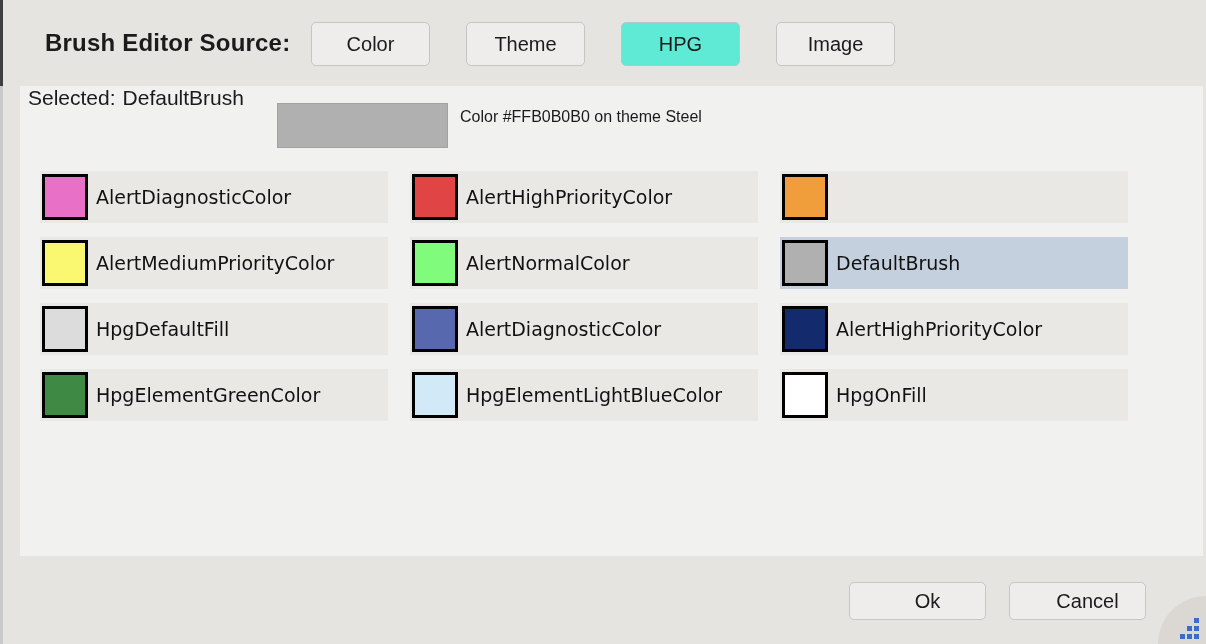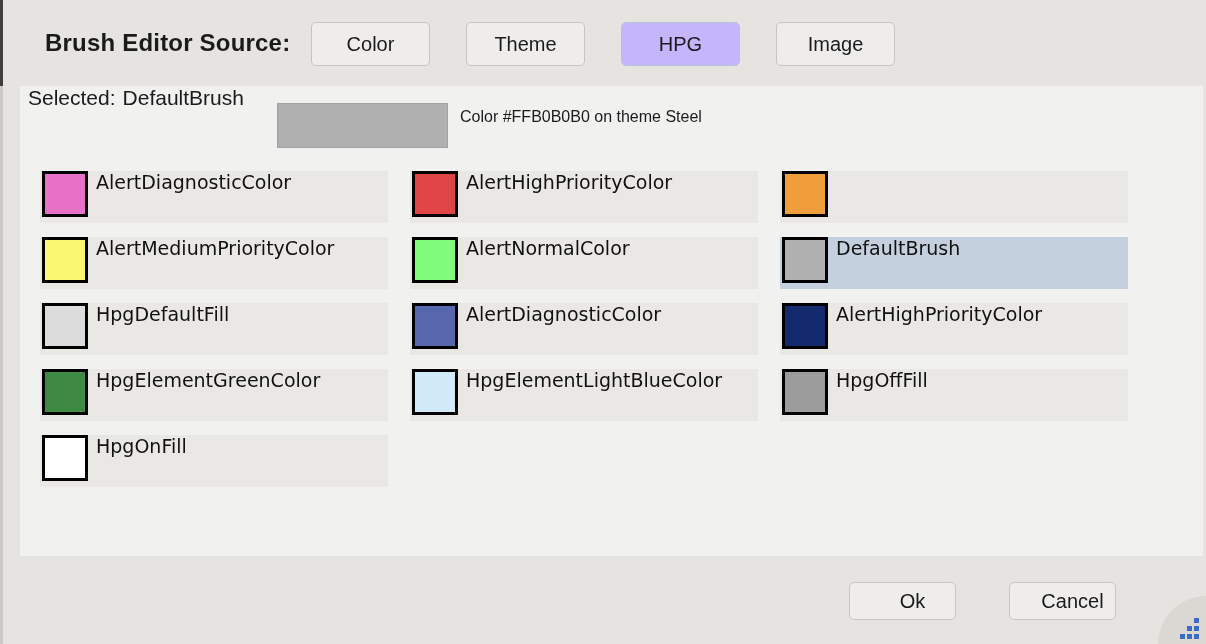--- a/index.html
+++ b/index.html
@@ -17,54 +17,54 @@
 
   
   .header { position:absolute; left:3px; top:0; right:0; height:86px; display:flex; align-items:center; }
   .header-title { position:absolute; left:42px; top:0; height:86px; display:flex; align-items:center;
                   font-size:24px; font-weight:bold; letter-spacing:.2px; }
   .source-buttons { position:absolute; left:308px; top:22px; display:flex; gap:36px; }
   .src-btn {
     width:119px; height:44px; display:flex; align-items:center; justify-content:center;
     font-size:20px; background:#eeedec; border:1px solid #c6c5c3; border-radius:5px; cursor:default;
   }
-  .src-btn.selected { background:#c4b5fd; border-color:#bac4d0;text-align:center; }
+  .src-btn.selected { background:#5eead4; border-color:#bac4d0;text-align:center; }
 
   
   .panel { position:absolute; left:20px; top:86px; width:1183px; height:470px; background:#f1f1f0; }
 
   
   .sel-line { position:absolute; left:0; top:0; width:100%; height:62px; }
   .sel-text { position:absolute; left:8px; top:0; height:62px; display:flex; align-items:flex-start; gap:7px; font-size:21px; }
   .sel-swatch { position:absolute; left:257px; top:17px; width:171px; height:45px;
                 background:#b0b0b0; border:1px solid #a2a2a2; }
   .sel-desc { position:absolute; left:440px; top:0; height:62px; display:flex; align-items:center; font-size:16px; }
 
   
   .grid {
     position:absolute; left:20px; top:85px;
     display:grid; grid-template-columns:348px 348px 348px;
     column-gap:22px; row-gap:14px;
   }
   .cell {
-    height:52px; background:#eae8e4; display:flex; align-items:flex-start;
+    height:52px; background:#eae8e4; display:flex; align-items:center;
     overflow:hidden; white-space:nowrap; cursor:default;
   }
   .cell.selected { background:#c5d0de; }
   .cell .swatch {
     flex:0 0 auto; width:46px; height:46px; margin-left:2px;
     border:3px solid #000; background:#fff;
   }
   .cell .label {
     margin-left:8px; font-family:"DejaVu Sans", sans-serif; font-size:19px; color:#111;
   }
 
   
   .footer-btn {
-    position:absolute; top:582px; width:107px; height:38px;
+    position:absolute; top:582px; width:137px; height:38px;
     display:flex; align-items:center; justify-content:center;
     font-size:20px; background:#eeedec; border:1px solid #c8c7c5; border-radius:5px; cursor:default;padding-left:20px;
   }
   #ok-btn { left:849px; }
   #cancel-btn { left:1009px; }
 
   
   .grip { position:absolute; right:0; bottom:0; width:48px; height:48px; }
 </style>
 </head>
@@ -131,24 +131,20 @@
       </div>
       <div class="cell">
         <div class="swatch" style="background: rgb(62, 138, 69);"></div>
         <div class="label">HpgElementGreenColor</div>
       </div>
       <div class="cell">
         <div class="swatch" style="background: rgb(210, 234, 248);"></div>
         <div class="label">HpgElementLightBlueColor</div>
       </div>
       <div class="cell">
-        <div class="swatch" style="background: rgb(156, 156, 156);"></div>
-        <div class="label">HpgOffFill</div>
-      </div>
-      <div class="cell">
         <div class="swatch" style="background: rgb(255, 255, 255);"></div>
         <div class="label">HpgOnFill</div>
       </div>
     </div>
 </div>
 
 <div class="footer-btn" id="ok-btn">Ok</div>
 <div class="footer-btn" id="cancel-btn">Cancel</div>
 
 <svg class="grip" viewBox="0 0 48 48">

